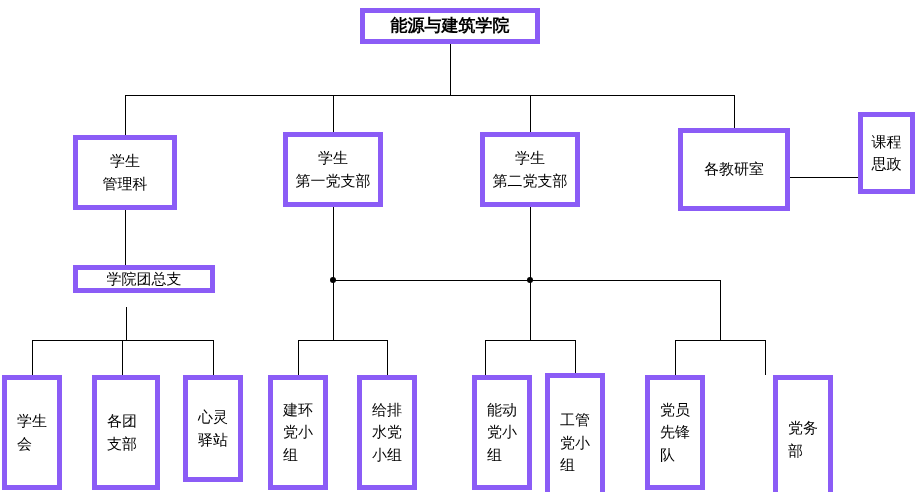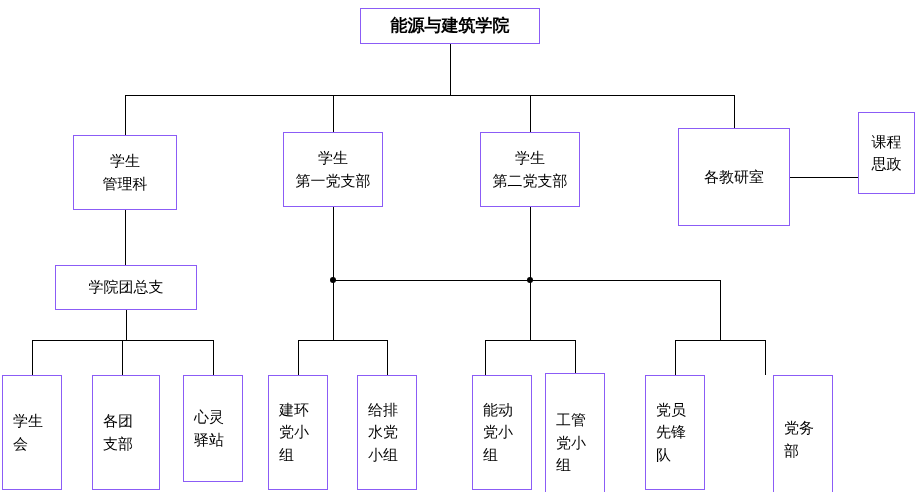--- a/index.html
+++ b/index.html
@@ -16,21 +16,21 @@
     position: absolute;
     left: 0; top: 0;
     width: 916px; height: 492px;
     pointer-events: none;
   }
   svg.wires line { stroke: #000000; stroke-width: 1; shape-rendering: crispEdges; }
   svg.wires circle { fill: #000000; stroke: none; }
   .node {
     position: absolute;
     box-sizing: border-box;
-    border: 1px solid #8b5cf6;
+    border: 5px solid #8b5cf6;
     background: #ffffff;
     display: flex;
     align-items: center;
     justify-content: center;
     text-align: center;
     font-size: 15px;
     line-height: 1.5;
     white-space: pre-line;
   }
   .node.title { font-weight: bold; font-size: 17px; }
@@ -78,26 +78,26 @@
 
 <div class="node" style="left:73px; top:135px; width:104px; height:75px">学生
 管理科</div>
 
 <div class="node" style="left:283px; top:132px; width:100px; height:75px">学生
 第一党支部</div>
 
 <div class="node" style="left:480px; top:132px; width:100px; height:75px">学生
 第二党支部</div>
 
-<div class="node" style="left:678px; top:128px; width:112px; height:98px">各教研室</div>
+<div class="node" style="left:678px; top:128px; width:112px; height:83px">各教研室</div>
 
 <div class="node" style="left:858px; top:112px; width:57px; height:82px">课程
 思政</div>
 
-<div class="node" style="left:55px; top:265px; width:142px; height:45px">学院团总支</div>
+<div class="node" style="left:73px; top:265px; width:142px; height:28px">学院团总支</div>
 
 <div class="node leaf" style="left:2px; top:375px; width:60px; height:115px">学生
 会</div>
 
 <div class="node leaf" style="left:92px; top:375px; width:68px; height:115px">各团
 支部</div>
 
 <div class="node leaf" style="left:183px; top:375px; width:60px; height:107px">心灵
 驿站</div>
 

